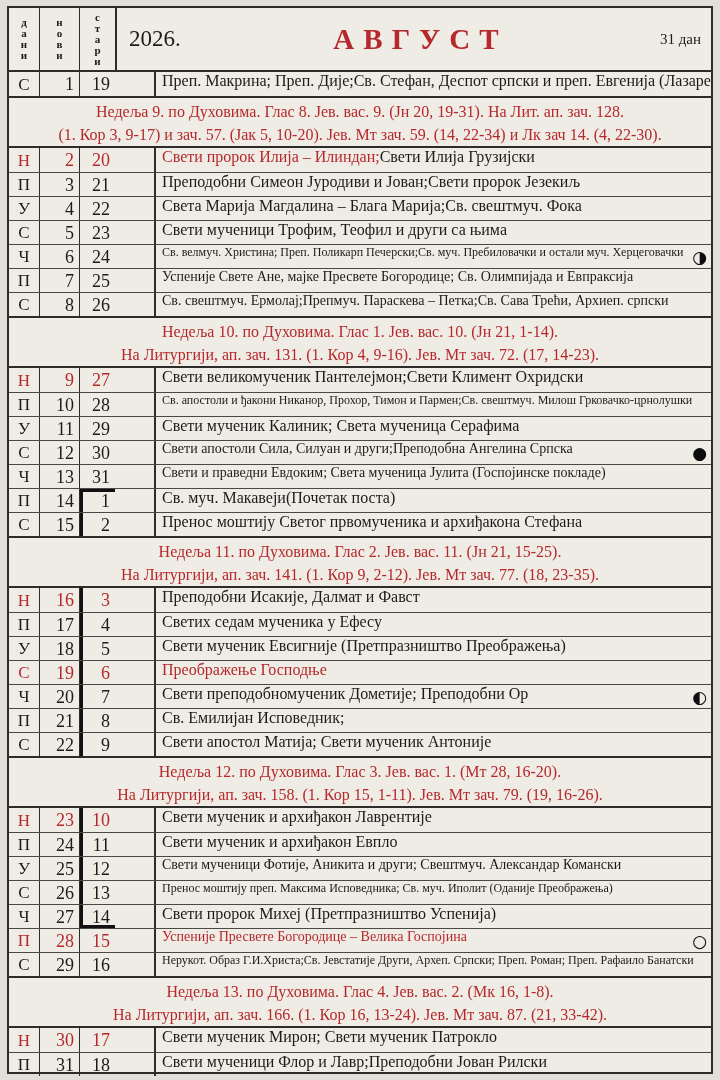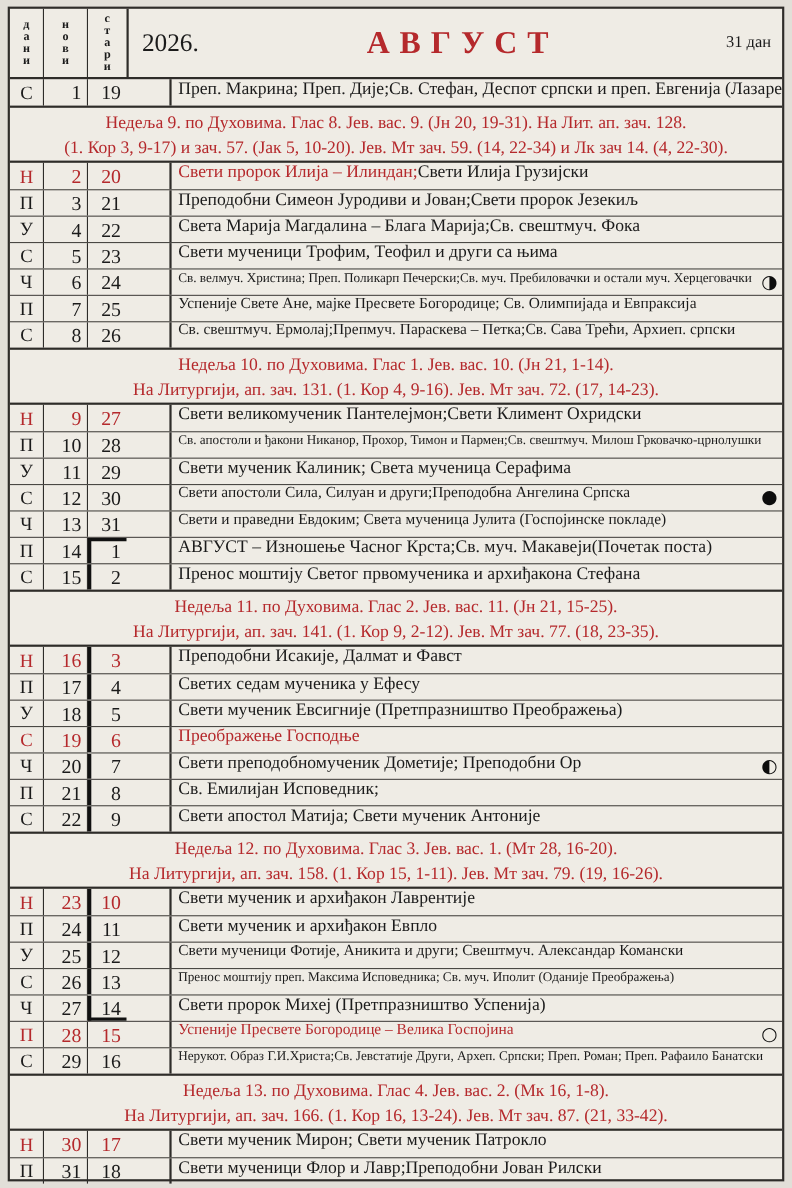--- a/index.html
+++ b/index.html
@@ -260,21 +260,20 @@
     <div class="cell-star">31</div>
     <div class="cell-text size-m">
           <span>Свети и праведни Евдоким; Света мученица Јулита (Госпојинске покладе)</span>
         </div>
   </div>
       <div class="row-day">
     <div class="cell-letter">П</div>
     <div class="cell-nov">14</div>
     <div class="cell-star fast-start">1</div>
     <div class="cell-text">
-          <span>АВГУСТ – Изношење Часног Крста; </span>
           <span class="part-b">Св. муч. Макавеји</span>
           <span> (Почетак поста)</span>
         </div>
   </div>
       <div class="row-day">
     <div class="cell-letter">С</div>
     <div class="cell-nov">15</div>
     <div class="cell-star fast">2</div>
     <div class="cell-text">
           <span>Пренос моштију Светог првомученика и архиђакона Стефана</span>

